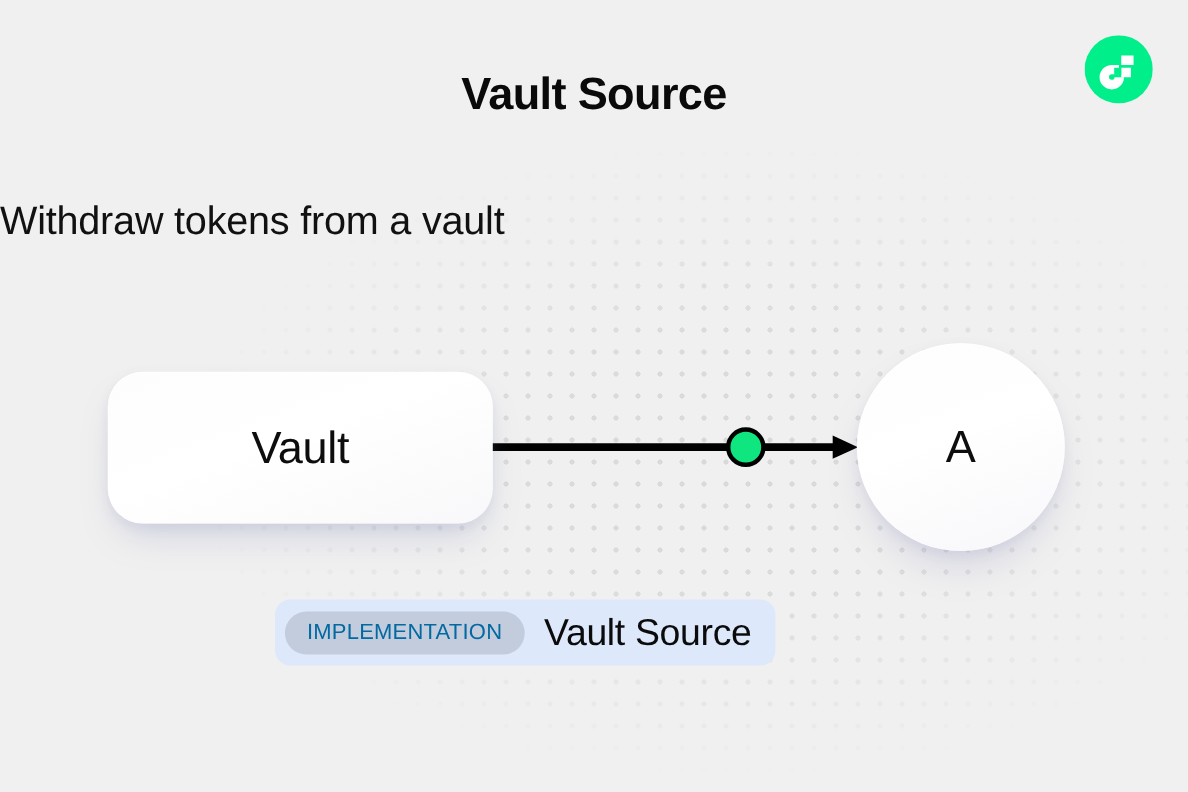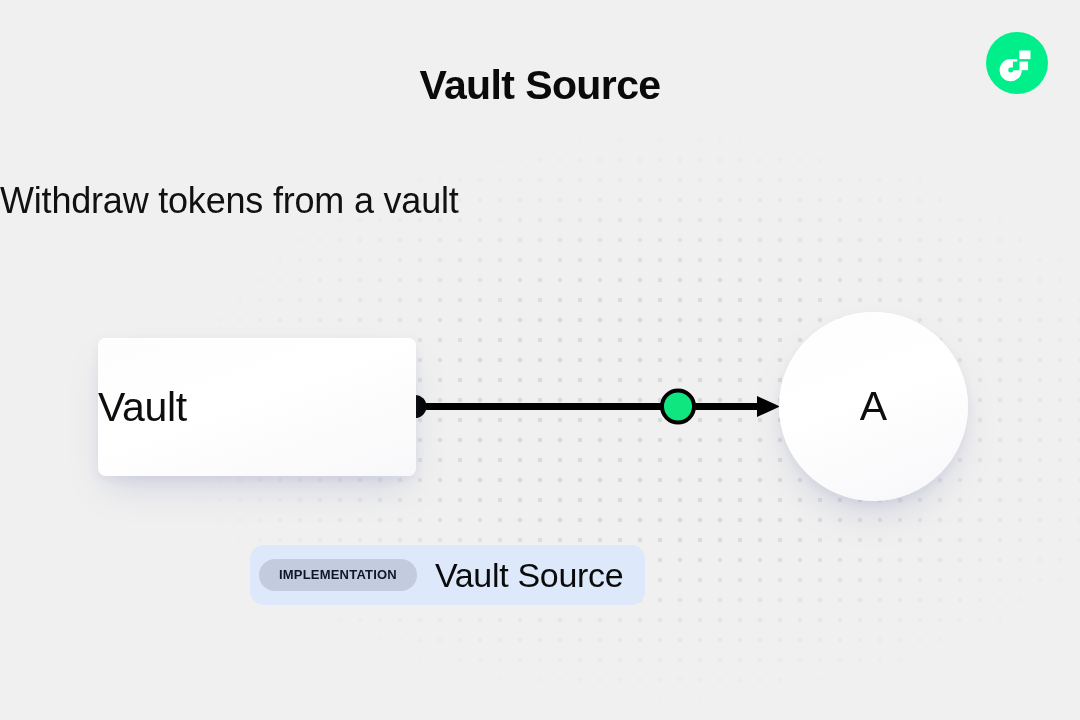--- a/index.html
+++ b/index.html
@@ -69,31 +69,31 @@
     width: 1080px;
     height: 720px;
     pointer-events: none;
   }
 
   
   #node-vault {
     position: absolute;
     left: 98px;
     top: 338px;
-    width: 318px;
+    width: 350px;
     height: 138px;
-    border-radius: 8px;
+    border-radius: 32px;
     background: linear-gradient(160deg, #fdfdfd 0%, #ffffff 45%, #f8f8fa 100%);
     box-shadow:
        0 1px 0 rgba(255,255,255,0.9) inset,
        0 18px 34px -10px rgba(120,125,175,0.28),
        0 4px 10px rgba(120,125,175,0.10);
     display: flex;
     align-items: center;
-    justify-content: flex-start;
+    justify-content: center;
   }
 
   #node-vault-label {
     font-size: 41px;
     font-weight: 400;
     color: #0d0d0d;
     letter-spacing: -0.3px;
   }
 
   
@@ -129,23 +129,23 @@
     border-radius: 14px;
     background: #dde8fb;
     display: flex;
     align-items: center;
     padding: 0 22px 0 9px;
     gap: 18px;
   }
 
   #implementation-tag {
     background: #c2ccdd;
-    color: #0f172a;
-    font-size: 13px;
-    font-weight: 700;
+    color: #0369a1;
+    font-size: 20px;
+    font-weight: 400;
     letter-spacing: 0.2px;
     border-radius: 22px;
     padding: 9px 20px 10px 20px;
     line-height: 1;
   }
 
   #implementation-name {
     font-size: 34px;
     font-weight: 400;
     color: #0b0b0b;

